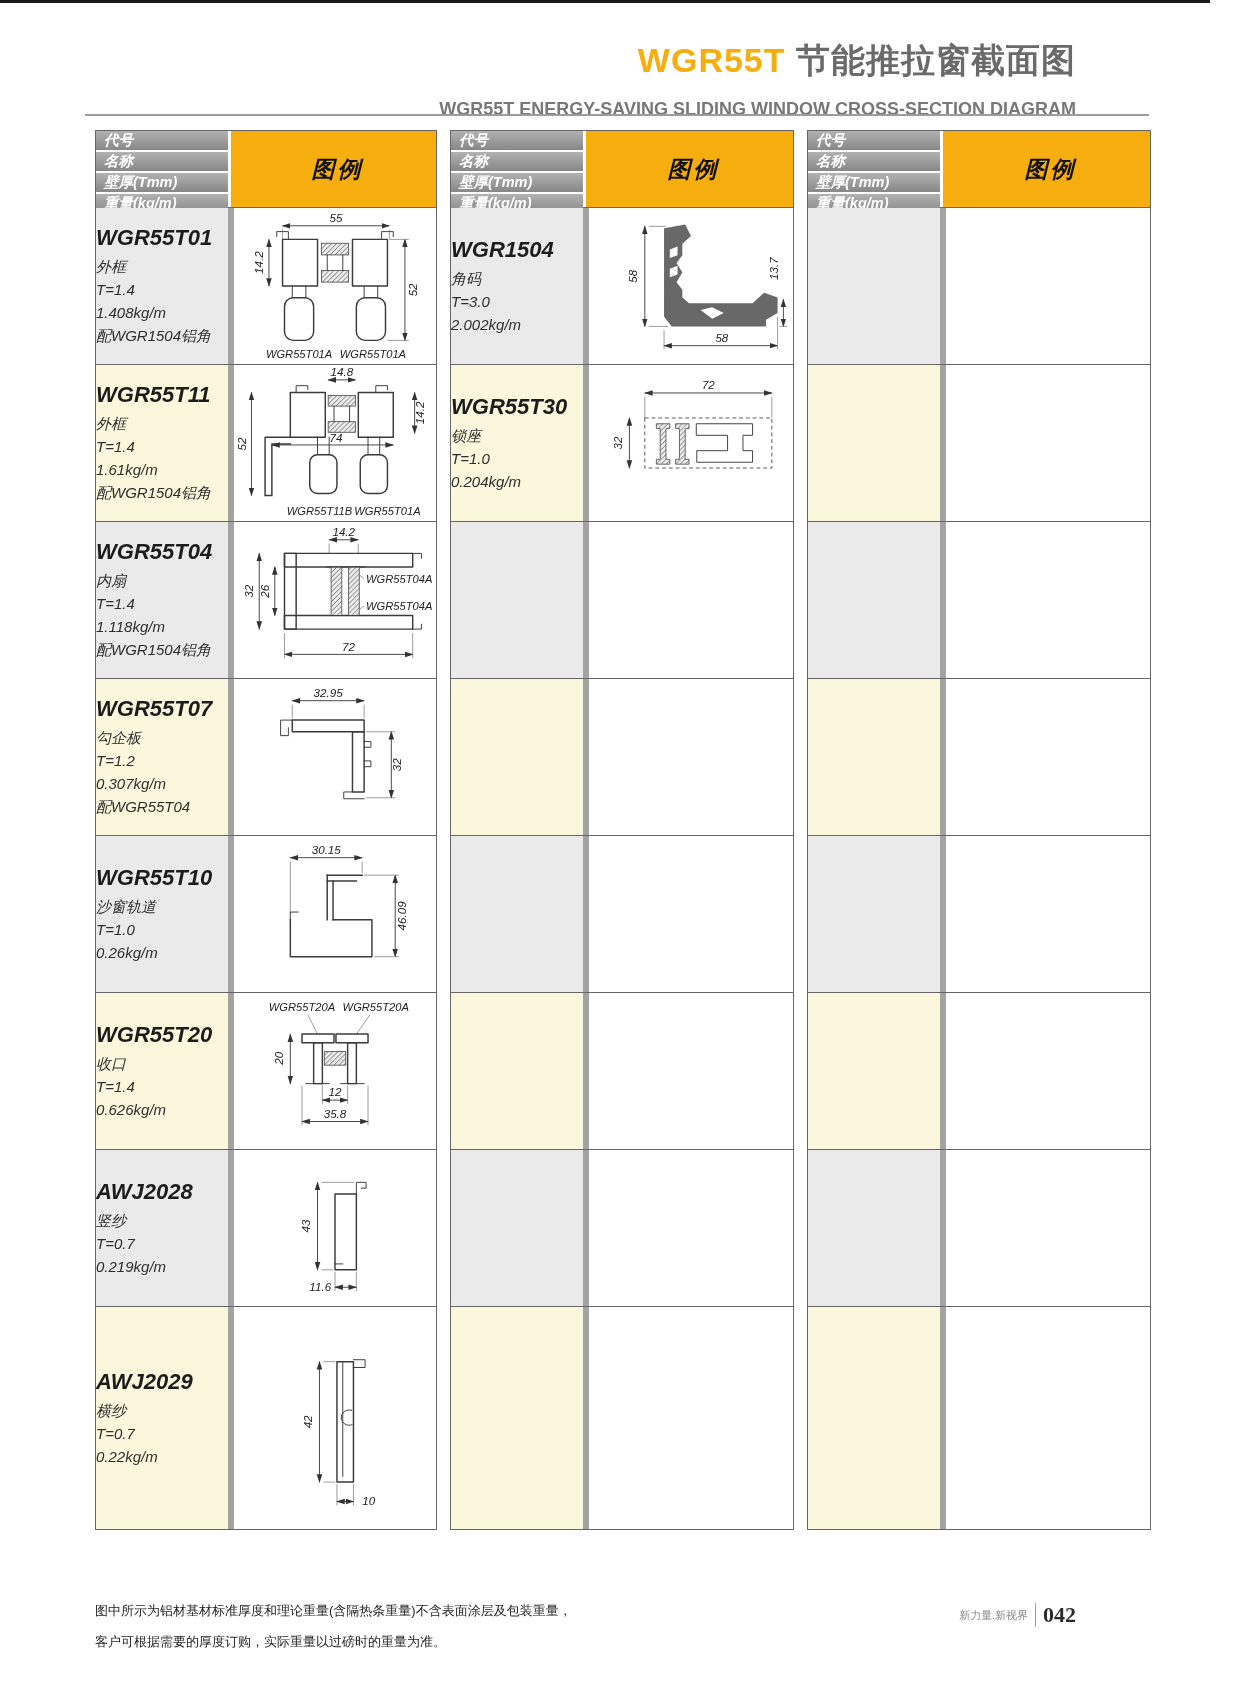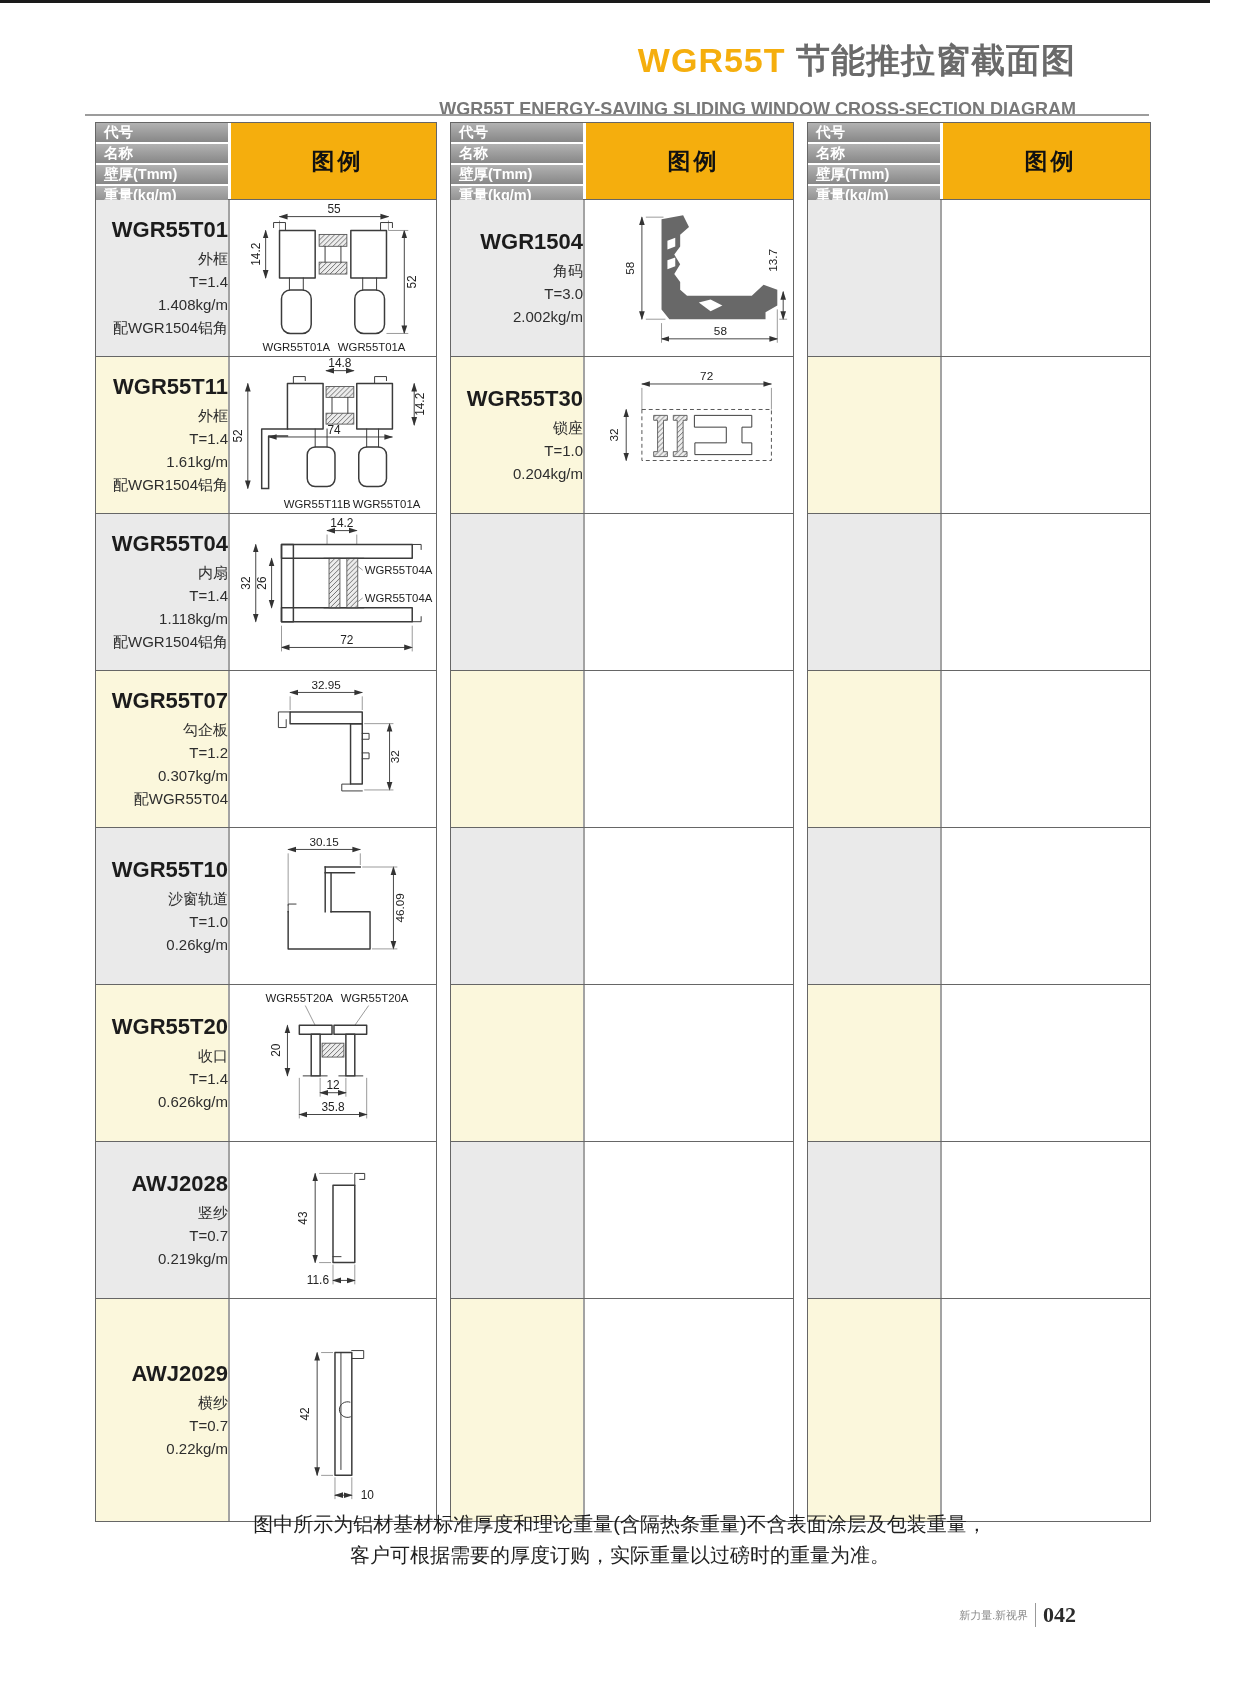--- a/index.html
+++ b/index.html
@@ -4,43 +4,43 @@
 <style>
   html,body{margin:0;padding:0;}
   body{font-family:"Liberation Sans","DejaVu Sans",sans-serif;background:#fff;}
   .page{position:relative;width:1210px;height:1681px;background:#fff;overflow:hidden;}
   .topline{position:absolute;top:0;left:0;width:100%;height:3px;background:#1a1a1a;}
   .titleblock{position:absolute;top:40px;right:134px;text-align:right;}
   .title{font-size:34px;font-weight:bold;color:#6a6a6a;line-height:40px;letter-spacing:1px;}
   .tc{color:#F5AE0D;}
   .subtitle{font-size:18px;font-weight:bold;color:#787878;margin-top:19px;}
   .rule{position:absolute;top:114px;left:85px;width:1064px;height:2px;background:#9c9c9c;}
-  .tables{position:absolute;top:122px;left:95px;display:flex;gap:13px;}
+  .tables{position:absolute;top:130px;left:95px;display:flex;gap:13px;font-style:italic;}
   .ptable{width:340px;background:#fff;border:1px solid #666;display:flex;flex-direction:column;}
   .ptable.w2{width:342px;}
   .thead{display:flex;height:76px;border-bottom:1px solid #666;}
   .hleft{width:132px;border-right:3px solid #fff;display:flex;flex-direction:column;background:#fff;}
   .hcell{flex:1;background:linear-gradient(180deg,#b2b2b2,#878787);color:#fff;font-weight:bold;
          font-size:14.5px;padding-left:8px;display:flex;align-items:center;border-bottom:2px solid #fff;}
   .hcell:last-child{border-bottom:none;}
   .hlegend{flex:1;background:#F5AE0D;color:#111;font-weight:bold;font-size:23px;
            display:flex;align-items:center;justify-content:center;letter-spacing:3px;padding-left:8px;}
   .prow{display:flex;border-bottom:1px solid #666;height:156px;}
   .prow:last-child{border-bottom:none;}
   .prow.tall{height:222px;}
-  .lab{width:132px;border-right:2px solid #a3a3a3;display:flex;flex-direction:column;
-       align-items:flex-end;justify-content:center;text-align:center;}
+  .lab{width:132px;border-right:6px solid #a3a3a3;display:flex;flex-direction:column;
+       align-items:flex-start;justify-content:center;text-align:center;}
   .bgA .lab{background:#EAEAEA;}
   .bgB .lab{background:#FBF7DC;}
   .dia{flex:1;background:#fff;position:relative;}
   .dia svg{position:absolute;left:0;top:0;width:100%;height:100%;}
   .code{font-size:22px;font-weight:bold;color:#1c1c1c;margin-bottom:4px;}
   .ln{font-size:15px;color:#2e2e2e;line-height:23px;}
-  .note{position:absolute;top:1509px;left:95px;width:1050px;text-align:center;
-        font-size:20px;color:#1f1f1f;line-height:31px;}
+  .note{position:absolute;top:1595px;left:95px;width:1050px;text-align:left;
+        font-size:13px;color:#1f1f1f;line-height:31px;}
   .footer{position:absolute;top:1602px;right:134px;display:flex;align-items:center;font-family:Liberation Serif, serif;}
   .brand{font-size:11px;color:#8a8a8a;}
   .fdiv{width:1px;height:24px;background:#999;margin:0 7px;}
   .pageno{font-size:22px;font-weight:bold;color:#2b2b2b;}
   
   .pf{fill:none;stroke:#3b3b3b;stroke-width:1.5;stroke-linejoin:round;stroke-linecap:square;}
   .pf2{fill:none;stroke:#3b3b3b;stroke-width:1;stroke-linejoin:round;stroke-linecap:square;}
   .dl{stroke:#444;stroke-width:1;marker-start:url(#ar);marker-end:url(#ar);}
   .ext{stroke:#808080;stroke-width:0.8;}
   .dt{font-family:"Liberation Sans","DejaVu Sans",sans-serif;font-size:12px;fill:#222;}

